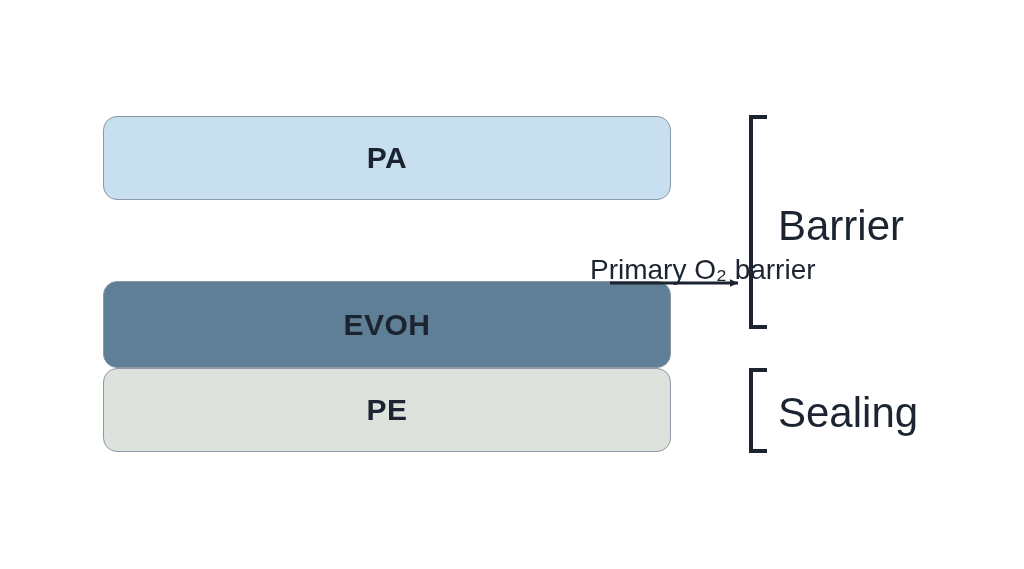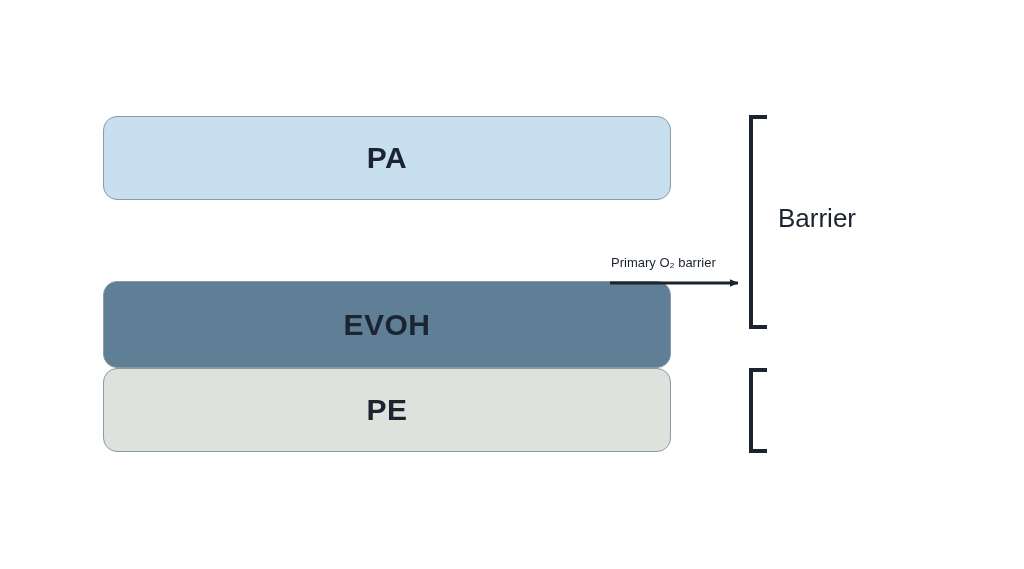--- a/index.html
+++ b/index.html
@@ -56,37 +56,37 @@
     border-right: none;
     pointer-events: none;
   }
   #bracket-barrier { top: 115px; height: 214px; }
   #bracket-sealing { top: 368px; height: 85px; }
 
   .group-label {
     position: absolute;
     left: 778px;
     font-family: "Liberation Sans", sans-serif;
-    font-size: 26px;
+    font-size: 42px;
     font-weight: normal;
     color: #1b2430;
     line-height: 1;
     white-space: nowrap;
     user-select: none;
   }
   #label-barrier { top: 205px; }
   #label-sealing { top: 392px; }
 
   
   #annotation-text {
     position: absolute;
-    left: 611px;
+    left: 590px;
     top: 256px;
     font-family: "Liberation Sans", sans-serif;
-    font-size: 13px;
+    font-size: 28px;
     font-weight: normal;
     color: #1b2430;
     line-height: 1;
     white-space: nowrap;
     user-select: none;
   }
   #annotation-arrow {
     position: absolute;
     left: 606px;
     top: 270px;
@@ -109,20 +109,21 @@
   </div>
 
   <div class="layer-bar" id="bar-pe">
     <span class="layer-label">PE</span>
   </div>
 
   <div class="bracket" id="bracket-barrier"></div>
   <div class="group-label" id="label-barrier">Barrier</div>
 
   <div class="bracket" id="bracket-sealing"></div>
+  <div class="group-label" id="label-sealing">Sealing</div>
 
   <div id="annotation-text">Primary O₂ barrier</div>
 
   <svg id="annotation-arrow" viewBox="0 0 146 28">
     <defs>
       <marker id="arrowhead" markerWidth="9" markerHeight="8" refX="8.5" refY="4" orient="auto" markerUnits="userSpaceOnUse">
         <path d="M0,0 L9,4 L0,8 z" fill="#1b2430"></path>
       </marker>
     </defs>
     <line x1="4" y1="13" x2="132" y2="13" stroke="#1b2430" stroke-width="3" marker-end="url(#arrowhead)"></line>

